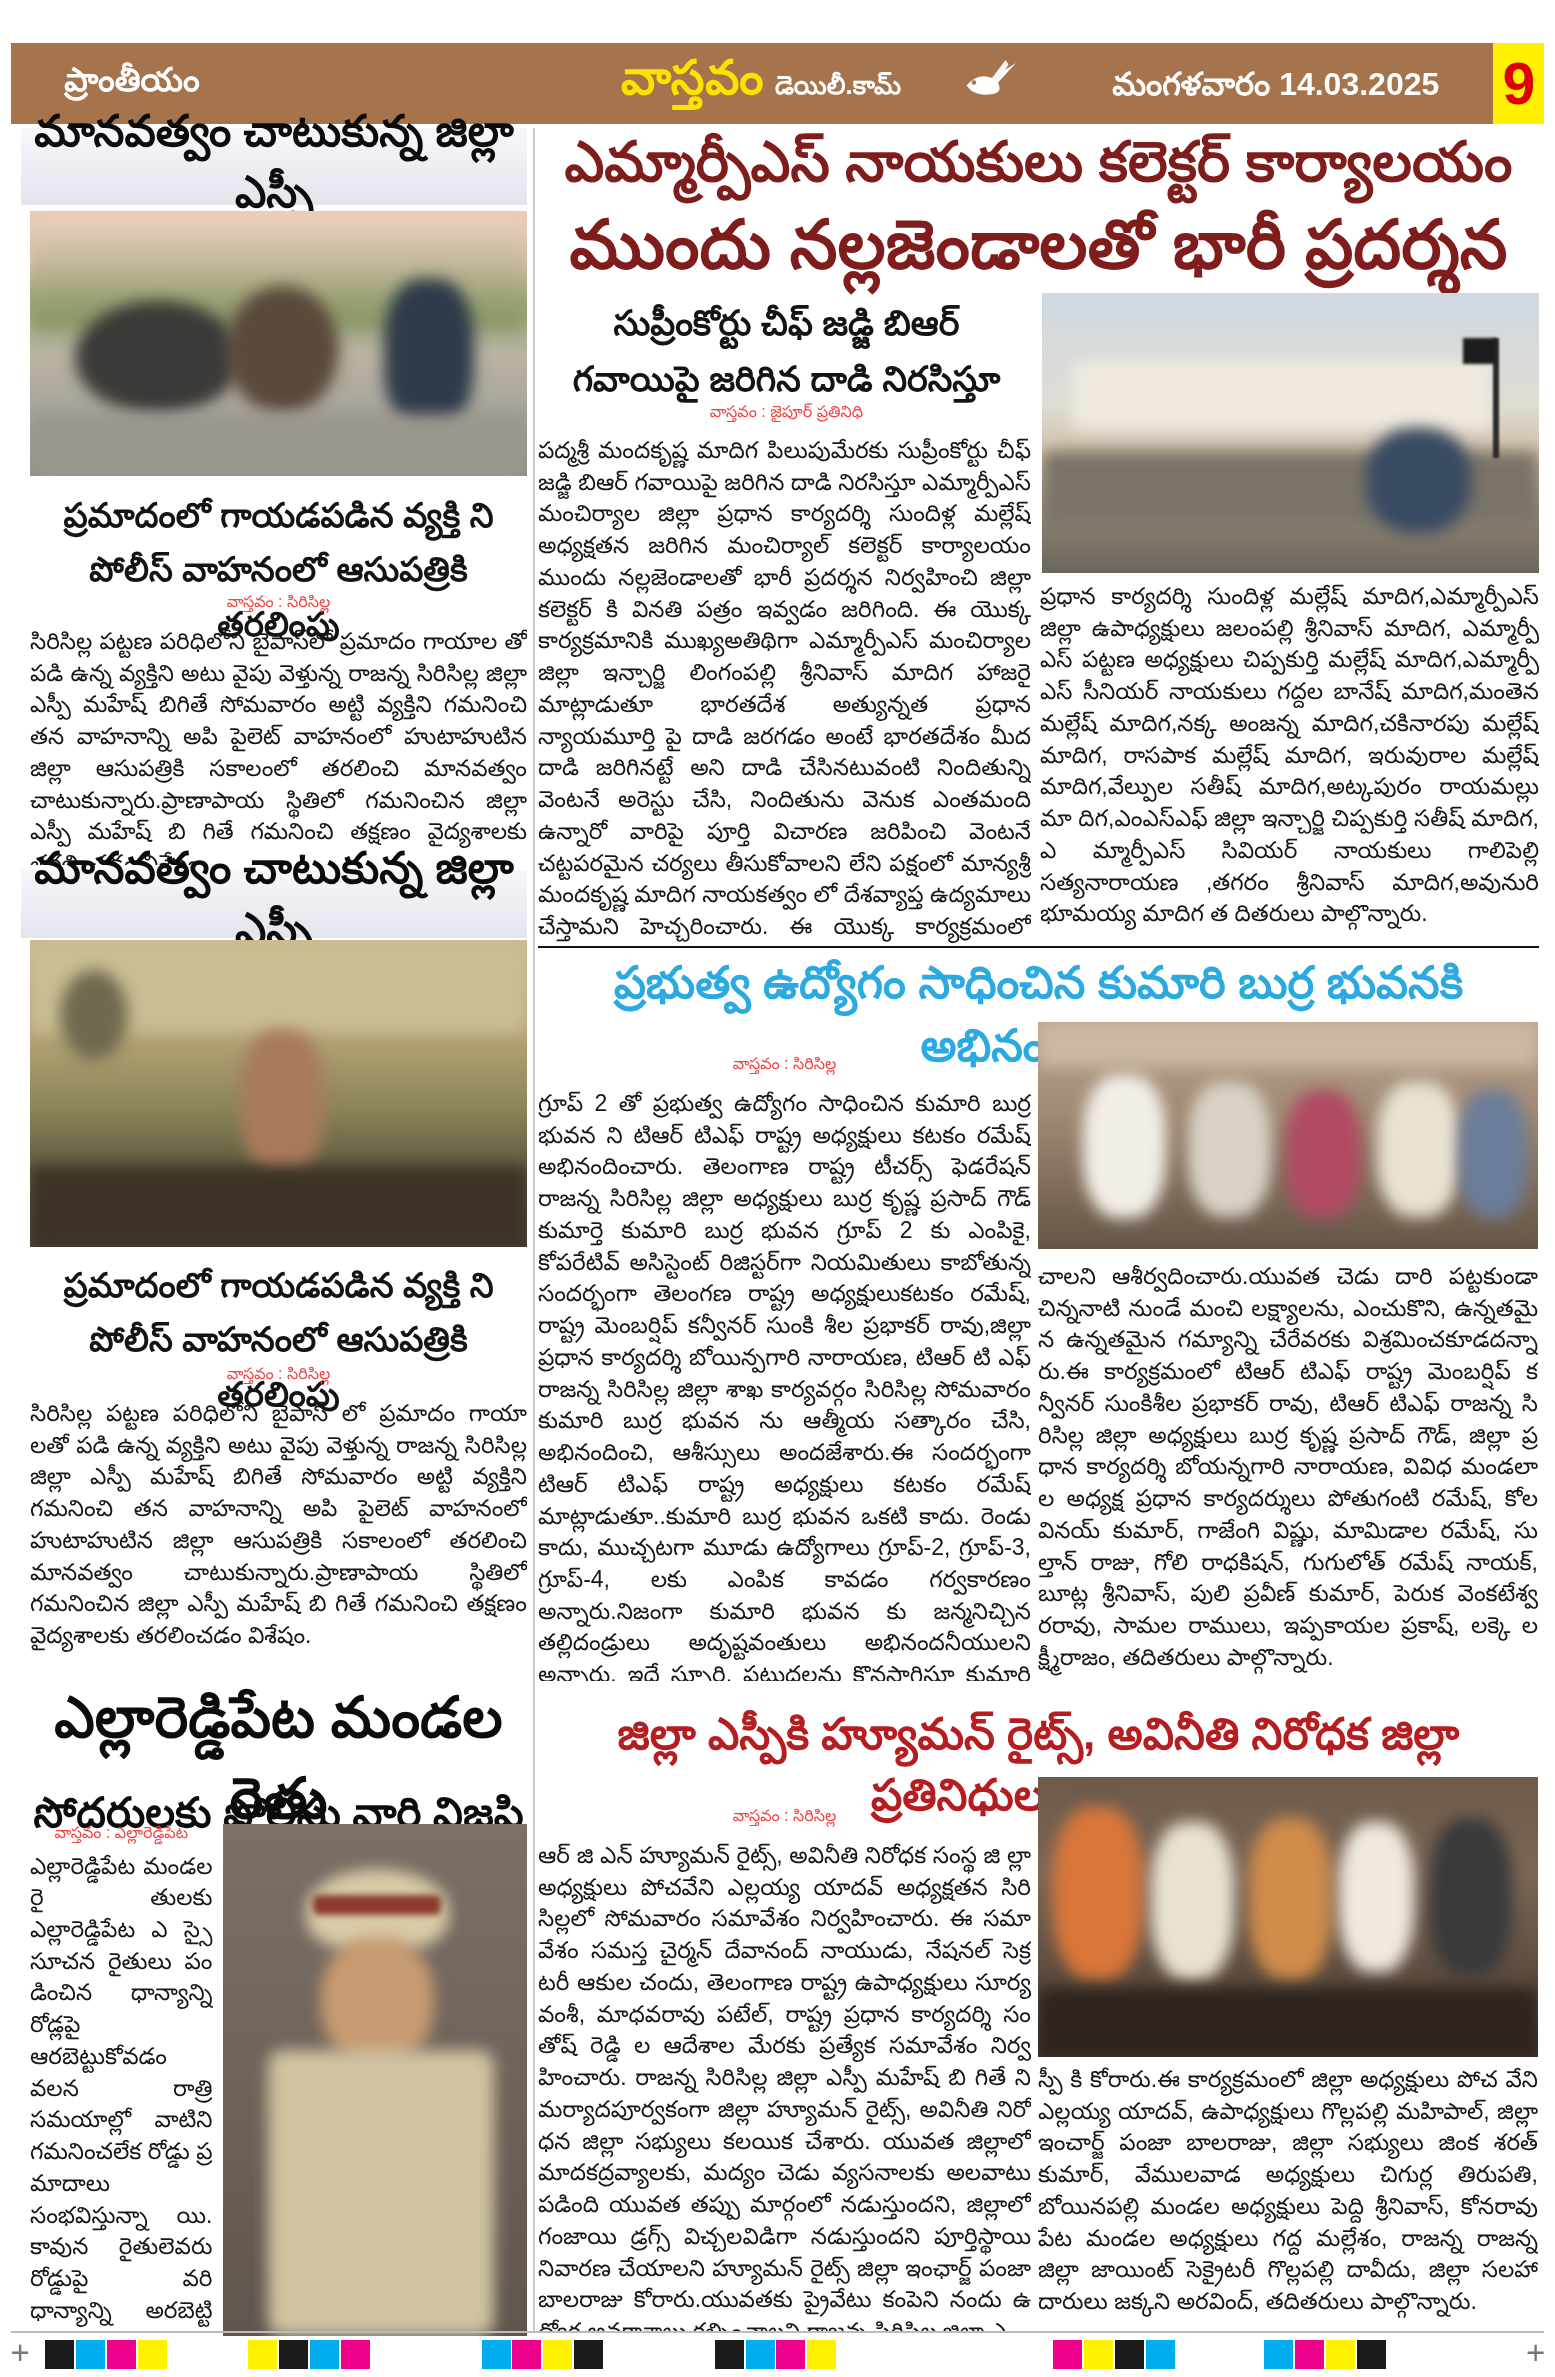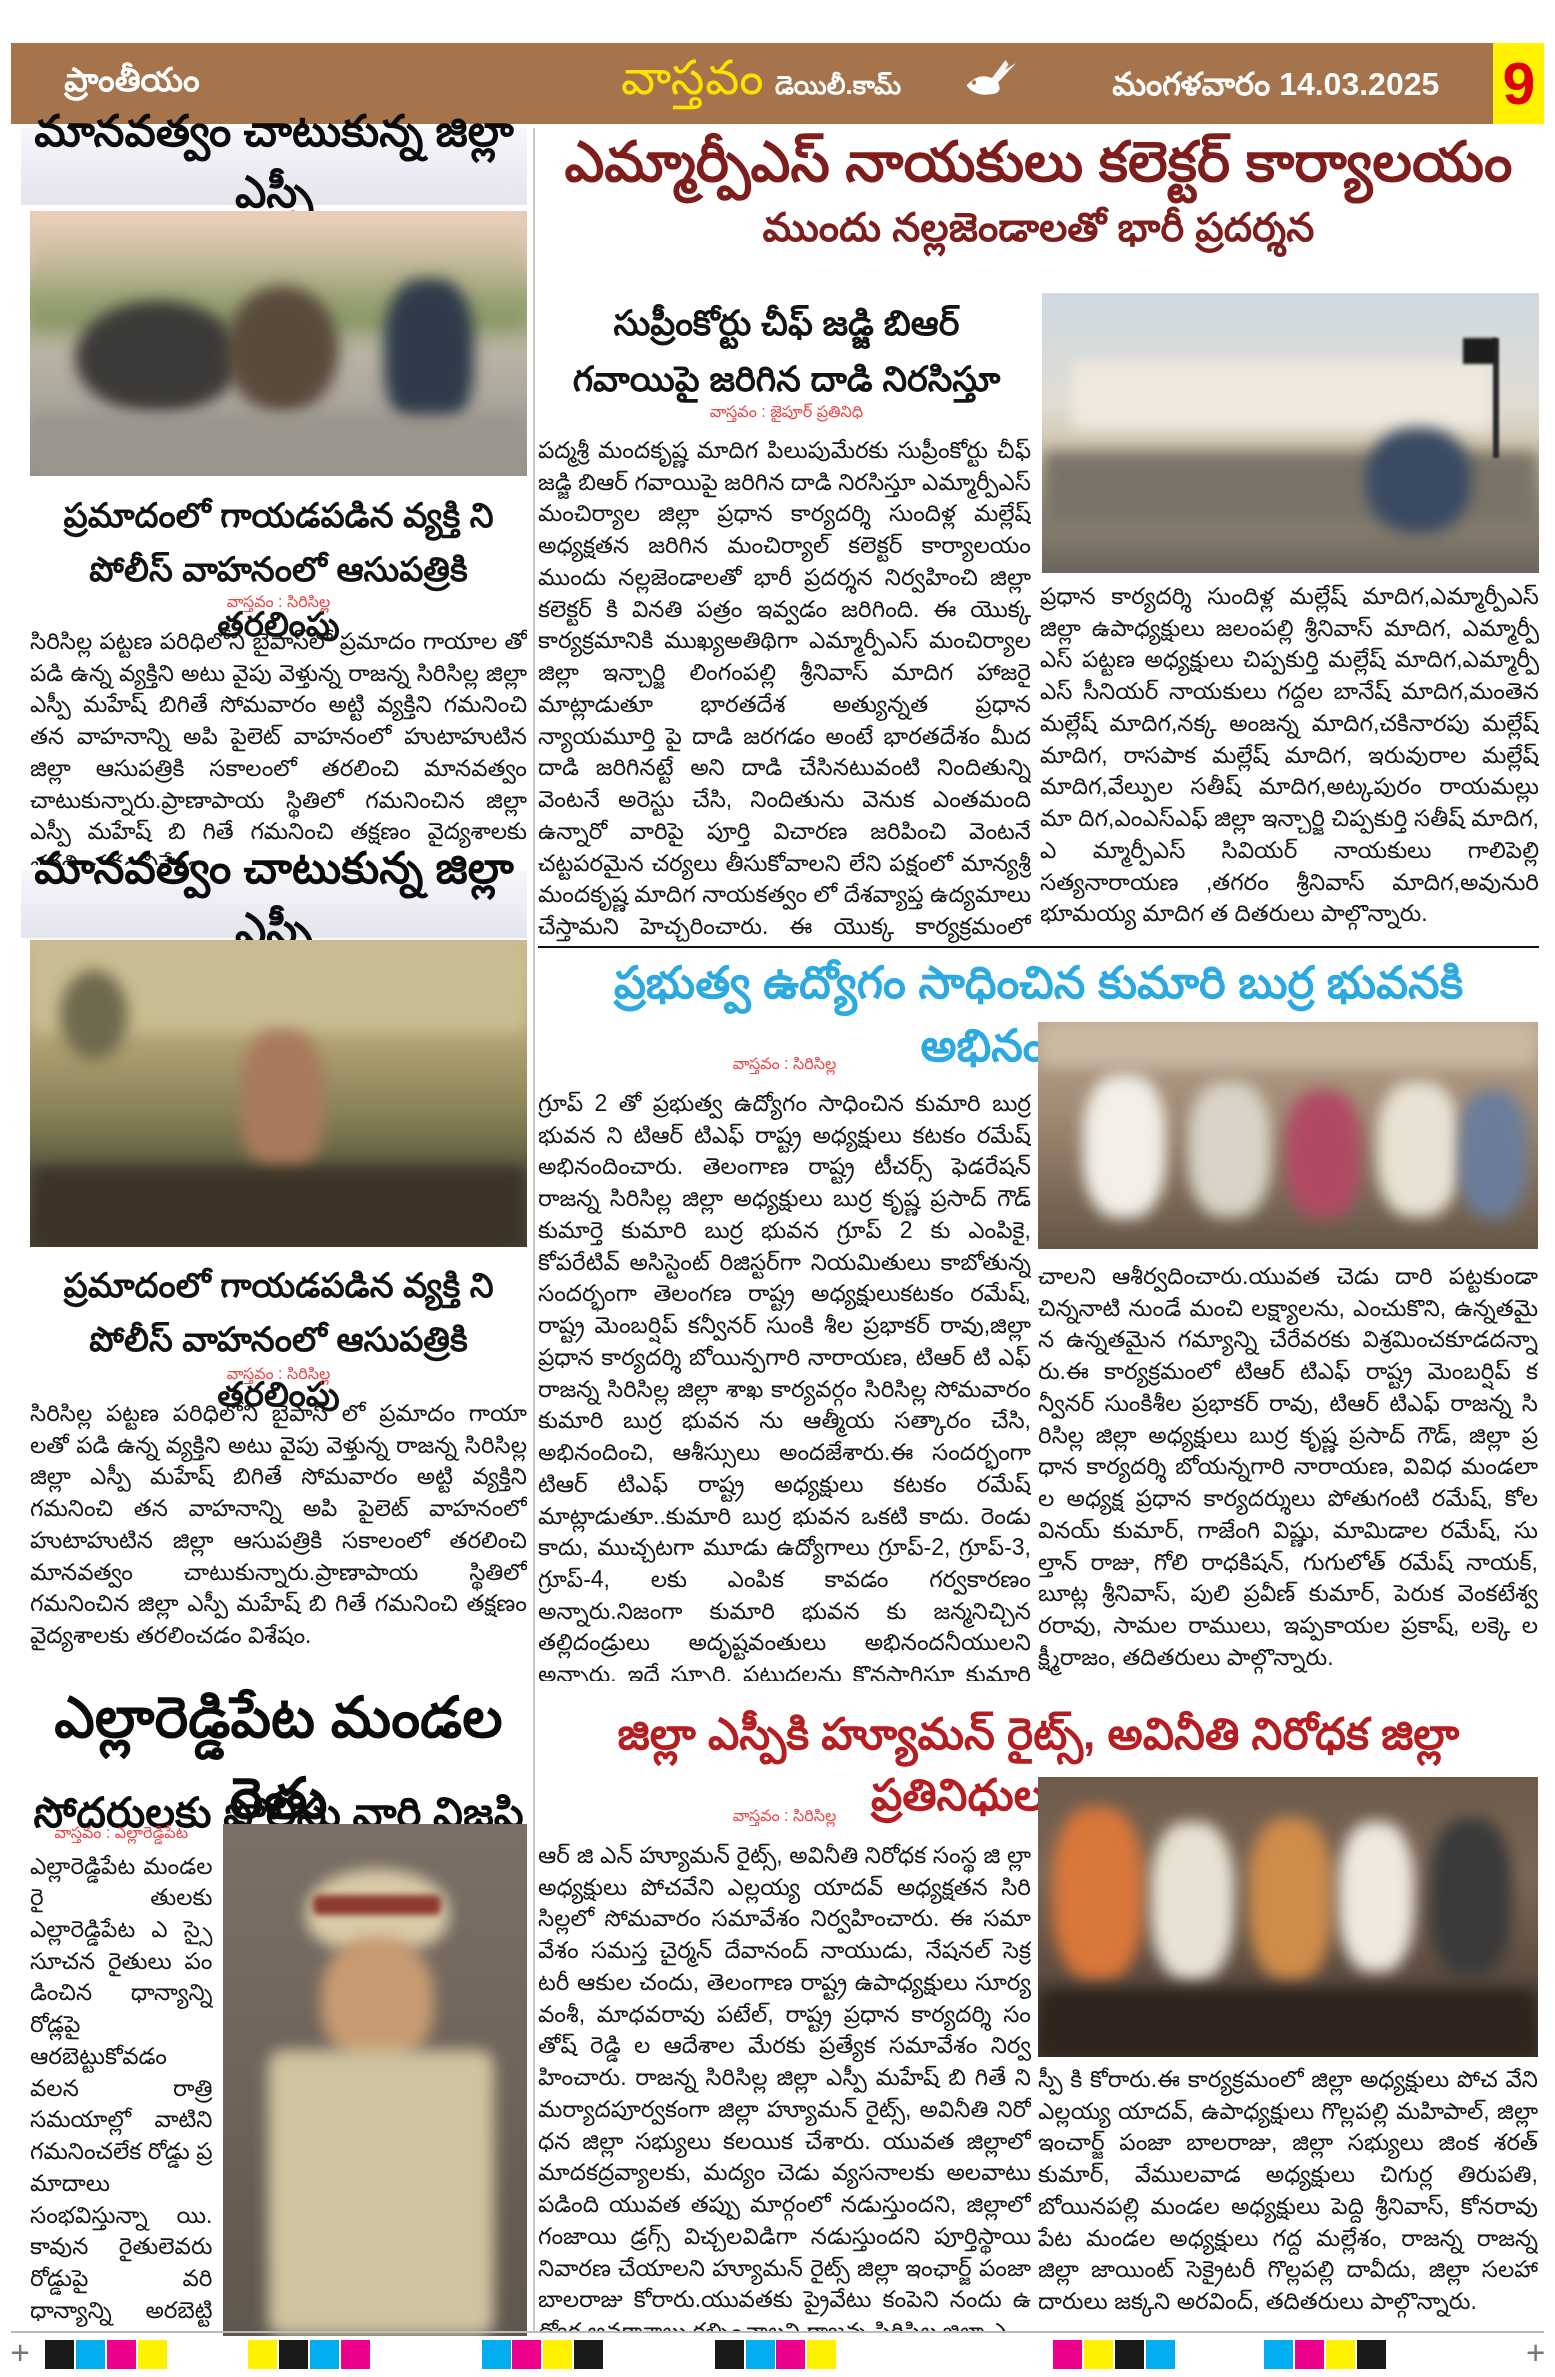--- a/index.html
+++ b/index.html
@@ -3,21 +3,21 @@
 <meta charset="utf-8">
 <style>
   html,body{margin:0;padding:0;background:#ffffff;}
   #page{position:relative;width:1555px;height:2377px;background:#ffffff;overflow:hidden;
         font-family:"Liberation Sans", sans-serif;color:#1b1b1b;}
   .abs{position:absolute;}
   
   #masthead{left:11.3px;top:43px;width:1533px;height:81px;background:#a5734c;display:flex;align-items:center;}
   .mast-section{margin-left:53px;color:#ffffff;font-size:33px;font-weight:bold;}
   .mast-center{position:absolute;left:50%;transform:translateX(-56%);display:flex;align-items:baseline;gap:10.5px;}
-  .brand{color:#ffe100;font-size:48px;font-weight:normal;letter-spacing:0.8px;}
+  .brand{color:#ffe100;font-size:48px;font-weight:bold;letter-spacing:0.8px;}
   .brand-suffix{color:#ffffff;font-size:25.6px;font-weight:bold;}
   .bird{position:absolute;left:calc(50% + 184px);top:13.5px;}
   .mast-date{position:absolute;right:105px;color:#ffffff;font-size:32px;font-weight:bold;top:22.6px;}
   .pagebox{position:absolute;right:0;top:0;width:51px;height:81px;background:#fff100;
            display:flex;align-items:center;justify-content:center;}
   .pagebox span{color:#dd0000;font-size:59px;font-weight:bold;}
   
   .vdiv{left:533px;top:128px;width:1.5px;height:2204px;background:#c9c9c9;}
   
   .lhead{left:21px;width:506px;background:linear-gradient(180deg,#f6f6fb,#e4e4ee);
@@ -106,21 +106,21 @@
       <div class="ph-layer" style="left:83px;top:45px;width:143px;height:83px;background:#d9cba8;border-radius:50% 50% 40% 40%;"></div>
       <div class="ph-layer" style="left:98px;top:113px;width:113px;height:128px;background:#c89b72;border-radius:45%;"></div>
       <div class="ph-layer" style="left:45px;top:226px;width:226px;height:286px;background:#cfc3a0;border-radius:15px;"></div>
       <div class="ph-layer noblur" style="left:90px;top:71px;width:128px;height:19.6px;background:#8c3b2e;border-radius:6px;filter:blur(3px);"></div>
     </div>
     <div class="byline" style="text-align:center;margin-bottom:4.5px;">వాస్తవం : ఎల్లారెడ్డిపేట</div>
     <div class="bodytxt" style="height:482px;">ఎల్లారెడ్డిపేట మండల రై తులకు ఎల్లారెడ్డిపేట ఎ స్సై సూచన రైతులు పం డించిన ధాన్యాన్ని రోడ్లపై ఆరబెట్టుకోవడం వలన రాత్రి సమయాల్లో వాటిని గమనించలేక రోడ్డు ప్ర మాదాలు సంభవిస్తున్నా యి. కావున రైతులెవరు రోడ్డుపై వరి ధాన్యాన్ని అరబెట్టి ప్రమాదాల కారణం కా వద్దని తెలిపారు. ఎవరైన రోడ్లపై ధాన్యం ఆరబెట్టిన ధాన్యం కారణంగా ప్రమాదాలు జరిగితే అట్టి యజమానిపై చట్టరీత్యా చర్యలు తీసుకుంటామని ఎల్లారెడ్డిపేట ఎ స్సై .రాహుల్ రెడ్డి తెలిపినారు.</div>
   </div>
 
   <div class="abs main-hl hl-orange" style="top:129px;font-size:56px;">ఎమ్మార్పీఎస్ నాయకులు కలెక్టర్ కార్యాలయం</div>
-  <div class="abs main-hl hl-orange" style="top:205px;font-size:40px;">ముందు నల్లజెండాలతో భారీ ప్రదర్శన</div>
+  <div class="abs main-hl hl-orange" style="top:205px;font-size:68px;">ముందు నల్లజెండాలతో భారీ ప్రదర్శన</div>
 
   <div class="abs subhead" style="left:557px;top:295px;width:459px;font-size:35px;">సుప్రీంకోర్టు చీఫ్ జడ్జి బిఆర్ గవాయిపై జరిగిన దాడి నిరసిస్తూ</div>
   <div class="abs byline" style="left:557px;top:403px;width:459px;">వాస్తవం : జైపూర్ ప్రతినిధి</div>
 
   <div class="photo" style="left:1042px;top:293px;width:497px;height:280px;background:linear-gradient(180deg,#cfd9e2 0%,#dfdcd2 40%,#cbb89d 62%,#8e8372 80%,#6b655c 100%);">
     <div class="ph-layer" style="left:30px;top:68px;width:421px;height:68px;background:#efe9df;border-radius:4.5px;"></div>
     <div class="ph-layer" style="left:0;top:158px;width:100%;height:75px;background:#7a7468;"></div>
     <div class="ph-layer" style="left:324px;top:135px;width:105px;height:105px;background:#394a63;border-radius:45%;"></div>
     <div class="ph-layer noblur" style="left:451px;top:45px;width:6px;height:120px;background:#2a2a2a;filter:blur(0.8px);"></div>
     <div class="ph-layer noblur" style="left:421px;top:45px;width:33px;height:25.6px;background:#1d1d1d;filter:blur(1.5px);"></div>

